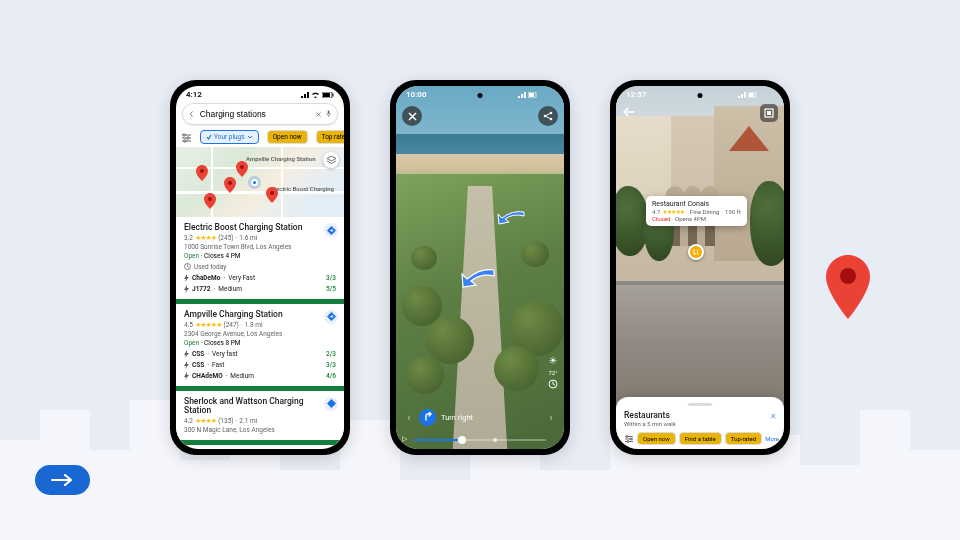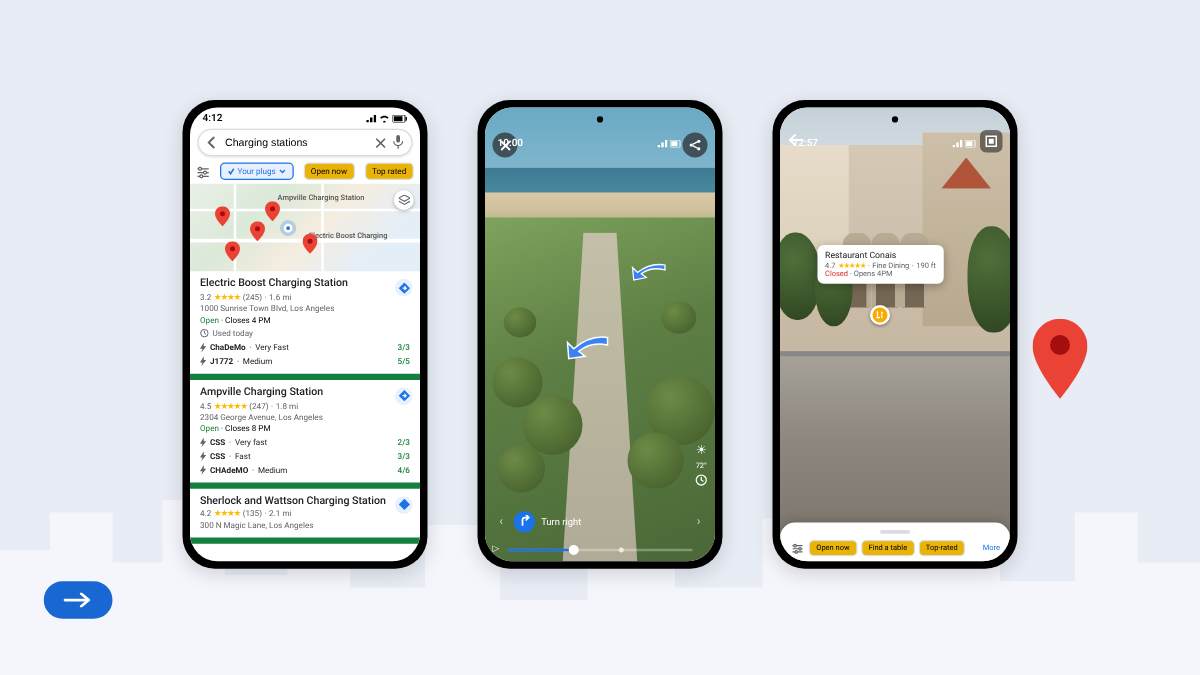--- a/index.html
+++ b/index.html
@@ -7,25 +7,25 @@
     width: 960px; height: 540px;
     background: #e8ecf5;
     font-family: -apple-system, 'Segoe UI', Roboto, Arial, sans-serif;
     position: relative; overflow: hidden;
   }
   
   .skyline { position:absolute; bottom:0; left:0; right:0; height:200px; fill:#f4f6fb; }
   .bg-pin { position:absolute; right:90px; top:255px; }
   .bg-arrow-circle { position:absolute; left:35px; bottom:45px; width:55px; height:30px; background:#1967d2; border-radius:999px; display:flex; align-items:center; justify-content:center;}
   .phones { position:absolute; top:80px; left:0; right:0; display:flex; justify-content:center; gap:40px; }
-  .phone { width:196px; height:375px; background:#000; border-radius:26px; padding:6px; position:relative; box-shadow: 0 4px 16px rgba(0,0,0,.15); }
+  .phone { width:180px; height:375px; background:#000; border-radius:26px; padding:6px; position:relative; box-shadow: 0 4px 16px rgba(0,0,0,.15); }
   .screen { width:100%; height:100%; background:#fff; border-radius:22px; overflow:hidden; position:relative; }
   
   .status-bar { display:flex; justify-content:space-between; align-items:center; padding:4px 10px 2px; font-size:8px; font-weight:600; }
-  .status-bar.dark { color:#fff; position:absolute; top:0; left:0; right:16px; z-index:5;margin-top:20px;}
+  .status-bar.dark { color:#fff; position:absolute; top:0; left:0; right:16px; z-index:5;}
   .status-icons { display:flex; gap:2px; align-items:center;}
   .searchbar { margin:2px 6px; background:#fff; border:1px solid #dadce0; border-radius:999px; height:22px; display:flex; align-items:center; padding:0 6px; gap:5px; box-shadow:0 1px 2px rgba(0,0,0,.1);}
   .searchbar input { border:none; outline:none; font-size:8.5px; flex:1; background:transparent;}
   .chips-row { display:flex; gap:8px; padding:3px 5px; align-items:center;}
   .tune-icon { width:12px; height:12px; display:flex; align-items:center; justify-content:center;}
   .chip { font-size:6.5px; padding:2px 5px; border:1px solid #dadce0; border-radius:4px; white-space:nowrap; background:#eab308;}
   .chip.active { border-color:#1a73e8; background:#e8f0fe; color:#1a73e8; display:flex; align-items:center; gap:2px;}
   .map-area { height:70px; position:relative; overflow:hidden; background:linear-gradient(135deg,#e9f0e6 0%,#dbe9d8 30%,#f5ede0 55%,#e4eef7 80%);}
   .road { position:absolute; background:#fff; }
   .road.h1 { top:20px; left:0; right:0; height:2px;}
@@ -482,20 +482,27 @@
           <div><span class="closed">Closed</span><span style="color:#5f6368"> · Opens 4PM</span></div>
         </div>
         <div class="poi-marker">
           <svg width="8" height="8" viewBox="0 0 8 8">
               <path d="M2 1v5M1 6h3M5 1.5l1 1-1 1M5.5 4v2.5" stroke="#fff" stroke-width="1" fill="none"></path>
             </svg>
         </div>
 
         <div class="bottom-sheet">
           <div class="sheet-handle"></div>
+          <div class="sheet-title-row">
+            <div>
+              <div class="sheet-title">Restaurants</div>
+              <div class="sheet-sub">Within a 5 min walk</div>
+            </div>
+            <span class="sheet-close">×</span>
+          </div>
           <div class="sheet-chips">
             <span class="tune-icon">
               <svg width="10" height="10" viewBox="0 0 10 10">
                   <path d="M1 2.5h8M1 5h8M1 7.5h8" stroke="#5f6368" stroke-width="0.9"></path>
                   <circle cx="3" cy="2.5" r="1" fill="#fff" stroke="#5f6368"></circle>
                   <circle cx="7" cy="5" r="1" fill="#fff" stroke="#5f6368"></circle>
                   <circle cx="4" cy="7.5" r="1" fill="#fff" stroke="#5f6368"></circle>
                 </svg>
             </span>
             <span class="chip">Open now</span>

